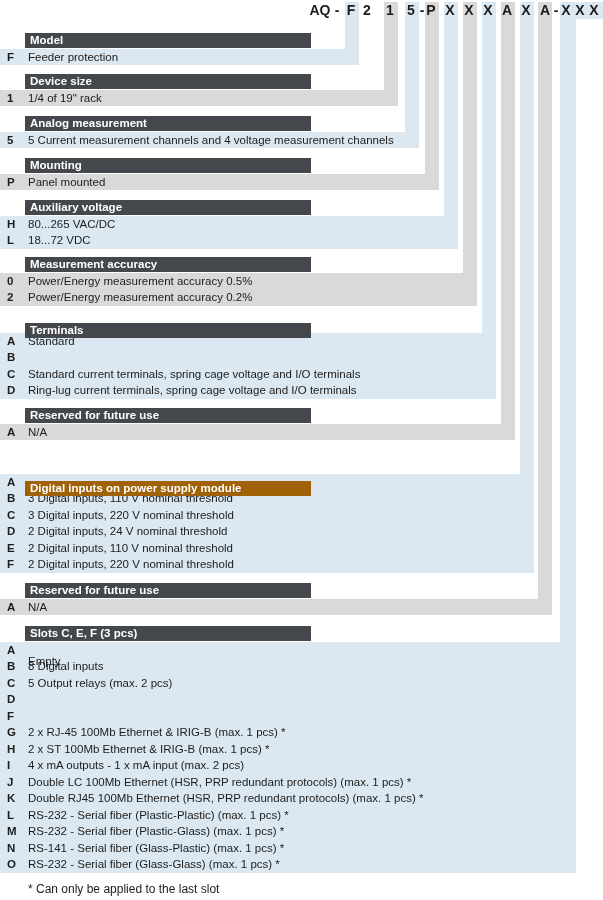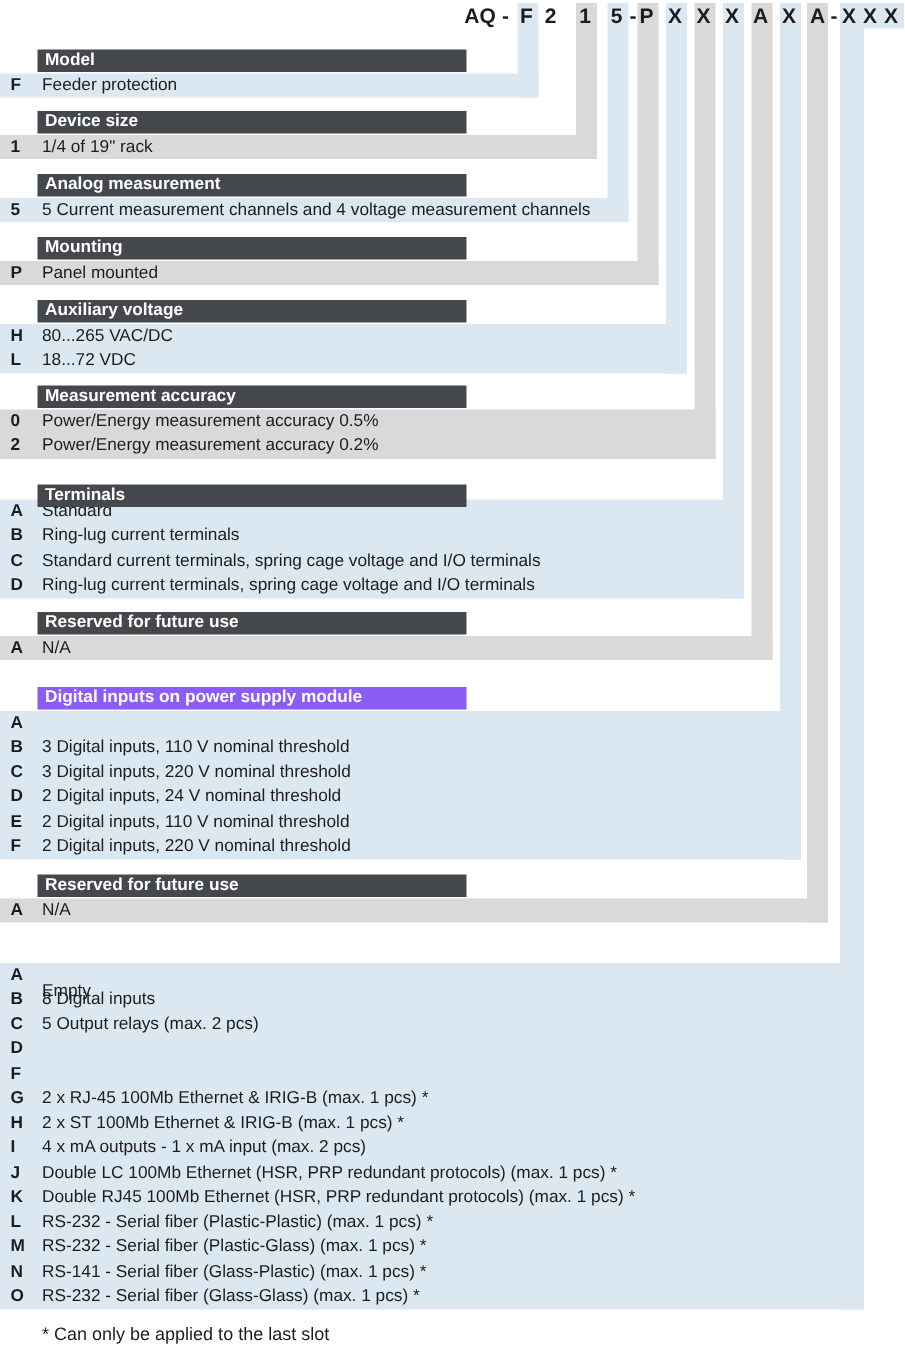--- a/index.html
+++ b/index.html
@@ -92,21 +92,20 @@
     </div>
     <div class="header" style="top: 257px; background: rgb(68, 72, 77); color: rgb(255, 255, 255);">Measurement accuracy</div>
     <div class="band" style="left: 482px; top: 2px; width: 14px; height: 396.5px; background: rgb(220, 232, 241);"></div>
     <div class="rowblock" style="top: 332.5px; width: 496px; height: 66px; background: rgb(220, 232, 241);">
       <div class="row" style="height: 16.5px;">
         <span class="opt-code" style="line-height: 16.5px;">A</span>
         <span class="opt-desc" style="line-height: 16.5px;">Standard</span>
       </div>
       <div class="row" style="height: 16.5px;">
         <span class="opt-code" style="line-height: 16.5px;">B</span>
-        <span class="opt-desc" style="line-height: 16.5px;">Ring-lug current terminals</span>
       </div>
       <div class="row" style="height: 16.5px;">
         <span class="opt-code" style="line-height: 16.5px;">C</span>
         <span class="opt-desc" style="line-height: 16.5px;">Standard current terminals, spring cage voltage and I/O terminals</span>
       </div>
       <div class="row" style="height: 16.5px;">
         <span class="opt-code" style="line-height: 16.5px;">D</span>
         <span class="opt-desc" style="line-height: 16.5px;">Ring-lug current terminals, spring cage voltage and I/O terminals</span>
       </div>
     </div>
@@ -138,21 +137,21 @@
       </div>
       <div class="row" style="height: 16.5px;">
         <span class="opt-code" style="line-height: 16.5px;">E</span>
         <span class="opt-desc" style="line-height: 16.5px;">2 Digital inputs, 110 V nominal threshold</span>
       </div>
       <div class="row" style="height: 16.5px;">
         <span class="opt-code" style="line-height: 16.5px;">F</span>
         <span class="opt-desc" style="line-height: 16.5px;">2 Digital inputs, 220 V nominal threshold</span>
       </div>
     </div>
-    <div class="header" style="top: 458px; background: #8b5cf6; color: rgb(255, 255, 255);">Digital inputs on power supply module</div>
+    <div class="header" style="top: 481px; background: #a16207; color: rgb(255, 255, 255);">Digital inputs on power supply module</div>
     <div class="band" style="left: 538px; top: 2px; width: 14px; height: 613px; background: rgb(217, 217, 217);"></div>
     <div class="rowblock" style="top: 598.5px; width: 552px; height: 16.5px; background: rgb(217, 217, 217);">
       <div class="row" style="height: 16.5px;">
         <span class="opt-code" style="line-height: 16.5px;">A</span>
         <span class="opt-desc" style="line-height: 16.5px;">N/A</span>
       </div>
     </div>
     <div class="header" style="top: 583px; background: rgb(68, 72, 77); color: rgb(255, 255, 255);">Reserved for future use</div>
     <div class="band" style="left: 560px; top: 2px; width: 16px; height: 870.5px; background: rgb(220, 232, 241);"></div>
     <div class="widebar" style="left: 560px; top: 2px; width: 43px; height: 17px; background: rgb(220, 232, 241);"></div>
@@ -205,20 +204,21 @@
       </div>
       <div class="row" style="height: 16.5px;">
         <span class="opt-code" style="line-height: 16.5px;">N</span>
         <span class="opt-desc" style="line-height: 16.5px;">RS-141 - Serial fiber (Glass-Plastic) (max. 1 pcs) *</span>
       </div>
       <div class="row" style="height: 16.5px;">
         <span class="opt-code" style="line-height: 16.5px;">O</span>
         <span class="opt-desc" style="line-height: 16.5px;">RS-232 - Serial fiber (Glass-Glass) (max. 1 pcs) *</span>
       </div>
     </div>
+    <div class="header" style="top: 626px; background: rgb(68, 72, 77); color: rgb(255, 255, 255);">Slots C, E, F (3 pcs)</div>
     <div class="code-token" style="left: 320px;">AQ</div>
     <div class="code-token" style="left: 337px;">-</div>
     <div class="code-token" style="left: 351px;">F</div>
     <div class="code-token" style="left: 367px;">2</div>
     <div class="code-token" style="left: 390px;">1</div>
     <div class="code-token" style="left: 411px;">5</div>
     <div class="code-token" style="left: 422px;">-</div>
     <div class="code-token" style="left: 431px;">P</div>
     <div class="code-token" style="left: 450px;">X</div>
     <div class="code-token" style="left: 469px;">X</div>

